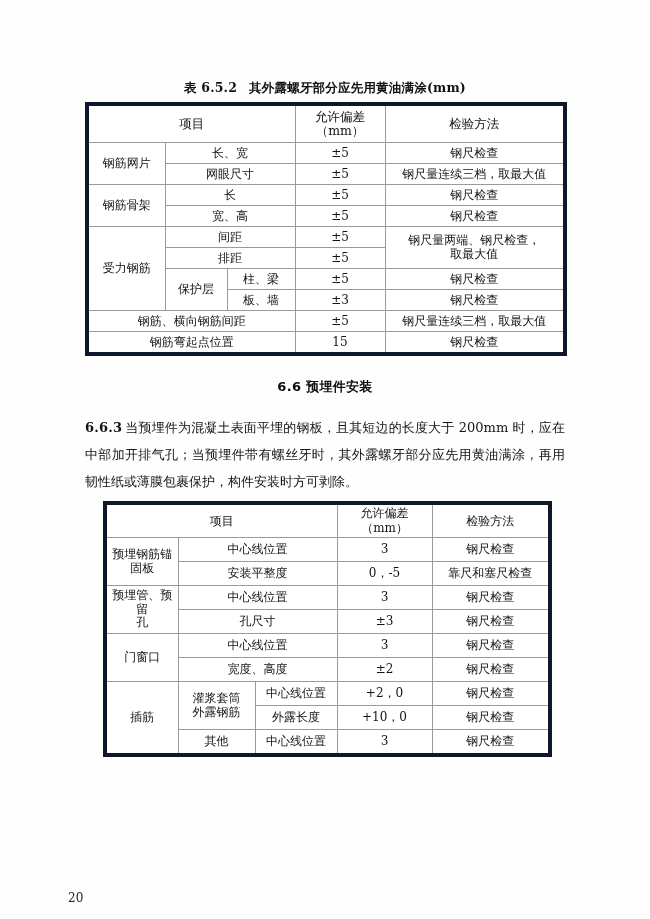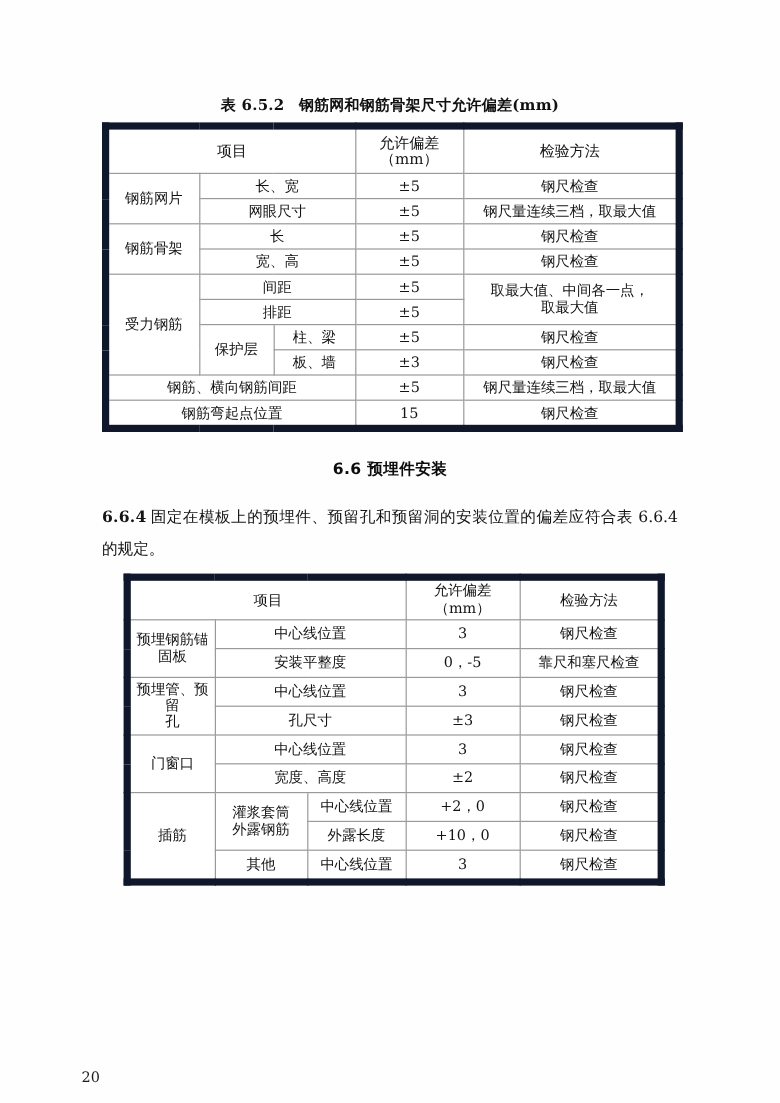--- a/index.html
+++ b/index.html
@@ -48,21 +48,21 @@
   }
   table.doc-table td {
     border: 1px solid #9a9a9a;
     text-align: center;
     vertical-align: middle;
     padding: 1px 2px;
     line-height: 1.25;
     background: #fff;
   }
   table.doc-table {
-    border: 6px solid #0f172a;
+    border: 4px solid #0f172a;
   }
   table.doc-table td.hdr {
     font-size: 12.5px;
   }
 
   
   #table-652 { width: 480px; }
   #table-652 td { height: 18px; }
   #table-652 td.hdr { height: 34px; }
 
@@ -111,21 +111,21 @@
     font-family: "DejaVu Serif", "Liberation Serif", serif;
   }
 </style>
 </head>
 <body>
 
 <div class="page">
   <div class="content">
 
     <div class="tbl-caption">
-      <span class="cap-num">表 6.5.2</span><span>钢筋网和钢筋骨架尺寸允许偏差(mm)</span>
+      <span class="cap-num">表 6.5.2</span><span>其外露螺牙部分应先用黄油满涂(mm)</span>
     </div>
 
     <table class="doc-table" id="table-652">
       <colgroup>
         <col style="width:78px">
         <col style="width:62px">
         <col style="width:68px">
         <col style="width:90px">
         <col style="width:180px">
       </colgroup>
@@ -164,21 +164,21 @@
           <td>±5</td>
           <td>钢尺检查</td>
         </tr>
 
         <tr>
           <td rowspan="4">受力钢筋</td>
           <td colspan="2">间距</td>
           <td>±5</td>
           <td rowspan="2">
             <div class="two-line">
-              <div>取最大值、中间各一点，</div>
+              <div>钢尺量两端、钢尺检查，</div>
               <div>取最大值</div>
             </div>
           </td>
         </tr>
         <tr>
           <td colspan="2">排距</td>
           <td>±5</td>
         </tr>
         <tr>
           <td rowspan="2">保护层</td>
@@ -201,21 +201,21 @@
           <td colspan="3">钢筋弯起点位置</td>
           <td>15</td>
           <td>钢尺检查</td>
         </tr>
       </tbody>
     </table>
 
     <div class="sec-heading">6.6 预埋件安装</div>
 
     <p class="para">
-      <span class="lbl">6.6.4</span><span>固定在模板上的预埋件、预留孔和预留洞的安装位置的偏差应符合表 6.6.4 的规定。</span>
+      <span class="lbl">6.6.3</span><span>当预埋件为混凝土表面平埋的钢板，且其短边的长度大于 200mm 时，应在中部加开排气孔；当预埋件带有螺丝牙时，其外露螺牙部分应先用黄油满涂，再用韧性纸或薄膜包裹保护，构件安装时方可剥除。</span>
     </p>
 
     <div class="spacer-6"></div>
 
 
     <table class="doc-table" id="table-664">
       <colgroup>
         <col style="width:73px">
         <col style="width:77px">
         <col style="width:82px">

